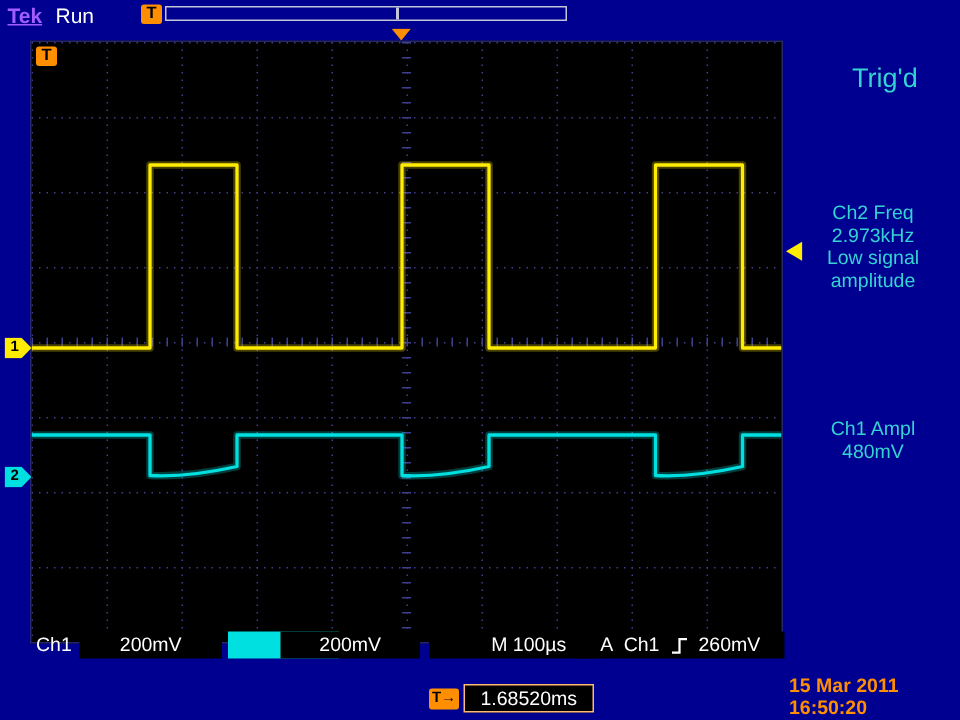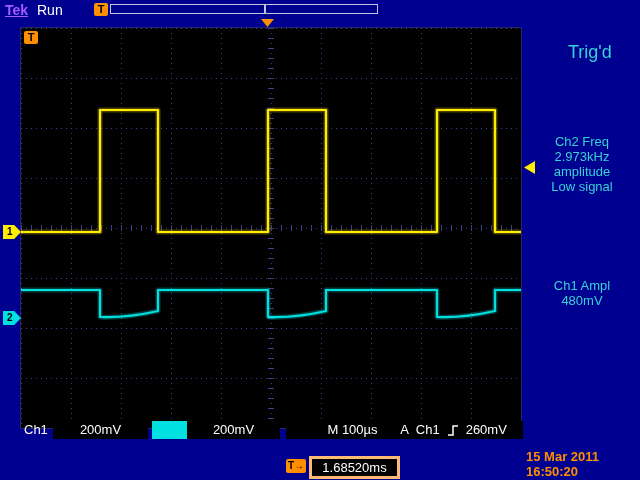--- a/index.html
+++ b/index.html
@@ -41,21 +41,21 @@
   #sb-ch1-label{left:24px;color:var(--white,#fff);}
   #sb-ch1-box{left:53px;width:95px;}
   #sb-ch2-badge{left:152px;width:34px;background:var(--ch2,#00e0e0);color:#000;text-align:center;padding-left:40px;}
   #sb-ch2-box{left:187px;width:93px;}
   #sb-time-box{left:286px;width:93px;padding-left:20px;}
   #sb-trig-box{left:384px;width:139px;display:flex;align-items:center;justify-content:center;gap:7px;}
   #sb-trig-box svg{display:block;}
   
   #tbadge-bottom{left:286px;top:459px;width:20px;height:14px;line-height:14px;font-size:10px;}
   #delay-box{position:absolute;left:309px;top:456px;width:85px;height:17px;line-height:17px;background:#000;
-    border:3px solid #fdba74;color:var(--white,#fff);font-size:13px;text-align:center;}
+    border:1px solid #fdba74;color:var(--white,#fff);font-size:13px;text-align:center;}
   #datetime{position:absolute;left:526px;top:449px;width:112px;text-align:left;color:var(--orange,#ff8f00);font-size:13px;line-height:15px;font-weight:bold;}
 </style>
 </head>
 <body>
 
 <div class="scope">
 
   <div class="tek">Tek</div>
   <div class="run">Run</div>
   <div class="tbadge" id="tbadge-top">T</div>
@@ -189,22 +189,22 @@
 
   <div class="tbadge" id="t-marker-left">T</div>
   <div class="chan-marker" id="ch1-marker">1</div>
   <div class="chan-marker" id="ch2-marker">2</div>
   <div id="trig-arrow"></div>
   <div id="trig-pos-triangle"></div>
 
   <div class="meas" id="meas-freq">
     <div>Ch2 Freq</div>
     <div>2.973kHz</div>
+    <div>Low signal</div>
     <div>amplitude</div>
-    <div>Low signal</div>
   </div>
   <div class="meas" id="meas-ch1ampl">
     <div>Ch1 Ampl</div>
     <div>480mV</div>
   </div>
 
   <div class="sb" id="sb-ch1-label">Ch1</div>
   <div class="sb sb-box" id="sb-ch1-box">200mV</div>
   <div class="sb" id="sb-ch2-badge">Ch2</div>
   <div class="sb sb-box" id="sb-ch2-box">200mV</div>

